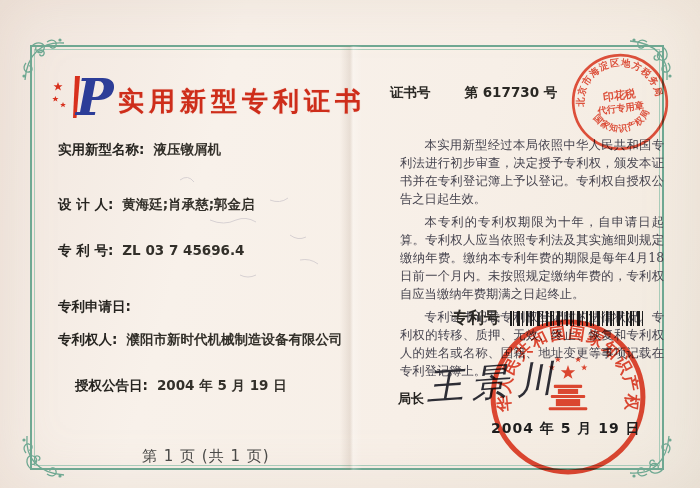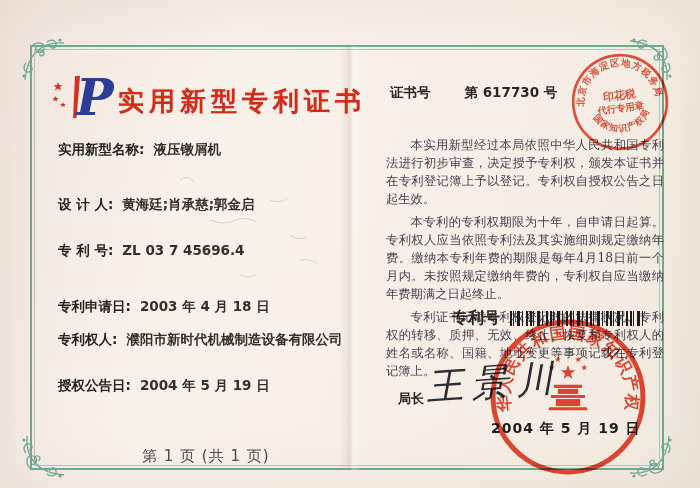--- a/index.html
+++ b/index.html
@@ -20,28 +20,28 @@
   .fold{position:absolute;left:340px;top:46px;width:22px;height:424px;
     background:linear-gradient(90deg,rgba(150,125,105,0) 0%,rgba(150,125,105,.16) 45%,rgba(255,255,255,.25) 60%,rgba(150,125,105,0) 100%);}
   
   .logo{position:absolute;left:50px;top:68px;width:64px;height:56px;}
   .title{position:absolute;left:118px;top:84px;font-size:26px;font-weight:bold;color:#ce2d1a;
     letter-spacing:5px;text-shadow:0 0 1px rgba(206,45,26,.4);}
   
   .field{position:absolute;left:58px;display:flex;gap:9px;font-size:13.5px;font-weight:700;
     color:#262420;white-space:nowrap;}
   .field .val{color:#33302a;}
-  .f0{top:141px;} .f1{top:196px;} .f2{top:242px;} .f3{top:298px;} .f4{top:331px;justify-content:space-between;} .f5{top:377px;}
+  .f0{top:141px;} .f1{top:196px;} .f2{top:242px;} .f3{top:298px;} .f4{top:331px;justify-content:space-between;} .f5{top:377px;margin-left:17px;}
   .page-footer{position:absolute;left:142px;top:447px;font-size:15px;color:#4a4a48;letter-spacing:1px;}
   
   .certno{position:absolute;left:390px;top:84px;display:flex;gap:34px;font-size:13.5px;
     font-weight:700;color:#2a2824;}
   .paras{position:absolute;left:386px;top:136px;width:278px;font-family:"DejaVu Serif",serif;
     font-size:12.3px;line-height:18px;color:#45434e;text-align:justify;}
-  .paras p{margin:0 0 5px 0;text-indent:2em;}
+  .paras p{margin:0 0 5px 14px;text-indent:2em;}
   .patno-row{position:absolute;left:452px;top:308px;display:flex;align-items:center;gap:10px;}
   .patno-row .lbl{font-size:16px;font-weight:700;color:#2a2824;}
   .barcode{width:136px;height:15px;
     background:repeating-linear-gradient(90deg,#1d1d1d 0 2px,transparent 2px 3px,#1d1d1d 3px 4px,transparent 4px 7px,#1d1d1d 7px 10px,transparent 10px 12px,#1d1d1d 12px 13px,transparent 13px 16px,#1d1d1d 16px 18px,transparent 18px 20px);}
   .role{position:absolute;left:398px;top:390px;font-size:13px;font-weight:700;color:#23211e;}
   .sig{position:absolute;left:426px;top:358px;font-size:37px;font-family:"DejaVu Serif",serif;
     font-style:italic;color:#2d2d35;letter-spacing:8px;transform:rotate(-4deg);}
   .issue-date{position:absolute;left:491px;top:420px;font-size:14px;color:#1d1d1d;
     letter-spacing:1px;z-index:6;font-weight:600;}
   .seal-big{position:absolute;left:487px;top:316px;width:162px;height:162px;
@@ -131,21 +131,20 @@
   <div class="field f1">
     <span class="lbl">设 计 人:</span>
     <span class="val">黄海廷;肖承慈;郭金启</span>
   </div>
   <div class="field f2">
     <span class="lbl">专 利 号:</span>
     <span class="val">ZL 03 7 45696.4</span>
   </div>
   <div class="field f3">
     <span class="lbl">专利申请日:</span>
-    <span class="val">2003 年 4 月 18 日</span>
   </div>
   <div class="field f4">
     <span class="lbl">专利权人:</span>
     <span class="val">濮阳市新时代机械制造设备有限公司</span>
   </div>
   <div class="field f5">
     <span class="lbl">授权公告日:</span>
     <span class="val">2004 年 5 月 19 日</span>
   </div>
 

